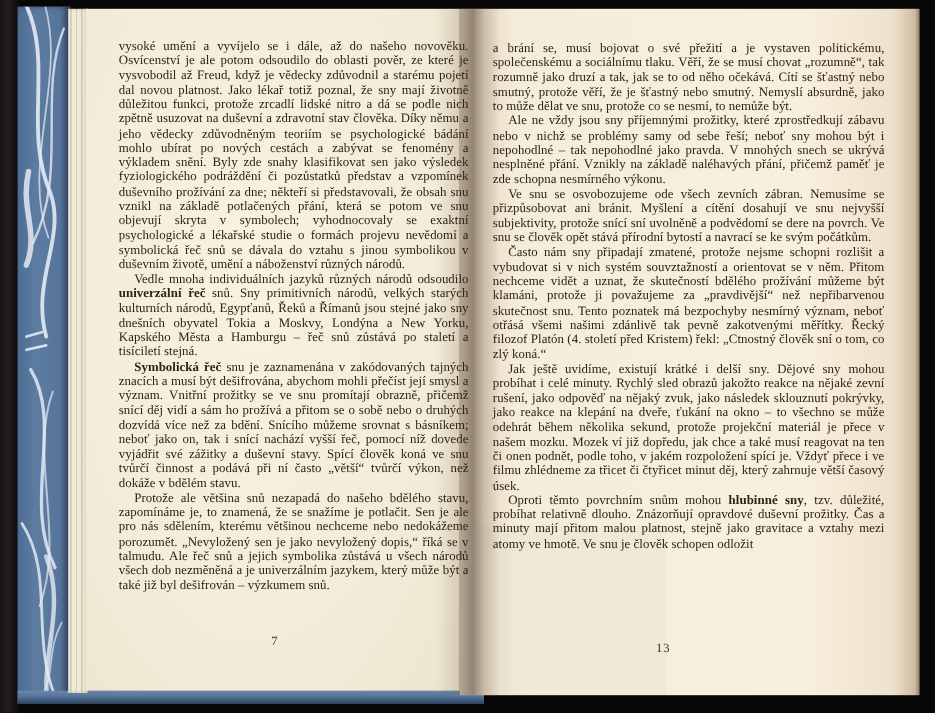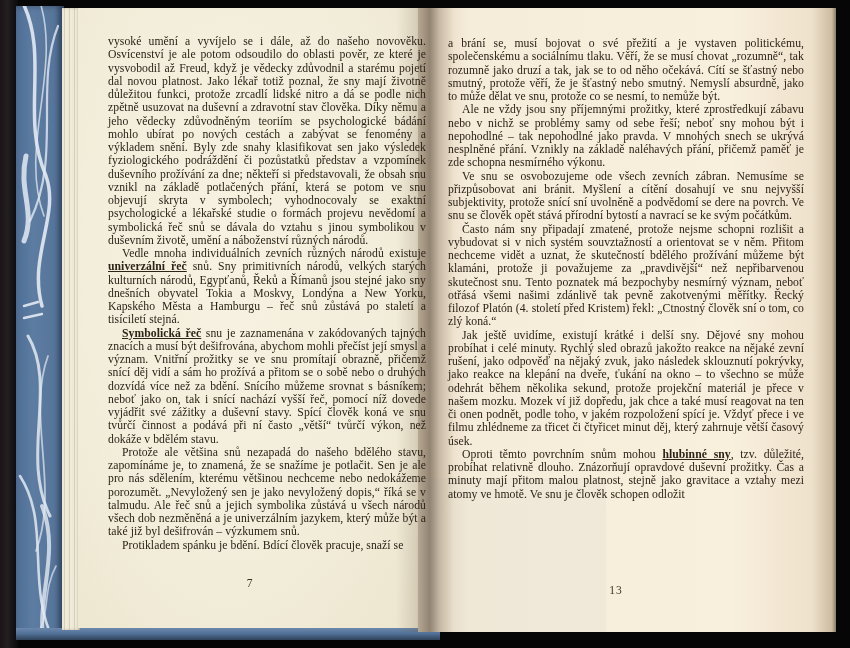--- a/index.html
+++ b/index.html
@@ -58,27 +58,27 @@
     color:#2d2318;
     font-size:11.7px;line-height:13.25px;
     text-align:justify;
     letter-spacing:.05px;
     margin-left:20px;
   }
   .text-left{left:88px;top:35px;width:318px;}
   .text-right{left:428px;top:37px;width:356px;}
   .para{margin:0;}
   .para.indent{text-indent:14px;}
-  .b{font-weight:bold;text-decoration:underline;}
+  .b{font-weight:bold;}
   .page-number{
     position:absolute;width:80px;text-align:center;
     color:#3a3025;font-size:11.5px;letter-spacing:1px;
   }
   .page-number.left{left:210px;top:577px;}
-  .page-number.right{left:576px;top:584px;}
+  .page-number.right{left:563px;top:584px;}
   
   .right-page .light-patch{
     position:absolute;left:0;top:470px;width:45%;height:154px;
     background:rgba(190,195,195,.10);
     pointer-events:none;
   }
   .cover-spine svg{display:block;}
 </style>
 </head>
 <body>
@@ -106,24 +106,23 @@
 <div class="page-edges"></div>
 
 <div class="left-page"></div>
 <div class="right-page">
   <div class="light-patch"></div>
 </div>
 <div class="gutter"></div>
 
 <div class="text-block text-left">
     <p class="para"><span>vysoké umění a vyvíjelo se i dále, až do našeho novověku. Osvícenství je ale potom odsoudilo do oblasti pověr, ze které je vysvobodil až Freud, když je vědecky zdůvodnil a starému pojetí dal novou platnost. Jako lékař totiž poznal, že sny mají životně důležitou funkci, protože zrcadlí lidské nitro a dá se podle nich zpětně usuzovat na duševní a zdravotní stav člověka. Díky němu a jeho vědecky zdůvodněným teoriím se psychologické bádání mohlo ubírat po nových cestách a zabývat se fenomény a výkladem snění. Byly zde snahy klasifikovat sen jako výsledek fyziologického podráždění či pozůstatků představ a vzpomínek duševního prožívání za dne; někteří si představovali, že obsah snu vznikl na základě potlačených přání, která se potom ve snu objevují skryta v symbolech; vyhodnocovaly se exaktní psychologické a lékařské studie o formách projevu nevědomí a symbolická řeč snů se dávala do vztahu s jinou symbolikou v duševním životě, umění a náboženství různých národů.</span></p>
-    <p class="para indent"><span>Vedle mnoha individuálních zevních různých národů existuje </span><span class="b">univerzální řeč</span><span> snů. Sny primitivních národů, velkých starých kulturních národů, Egypťanů, Řeků a Římanů jsou stejné jako sny dnešních obyvatel Tokia a Moskvy, Londýna a New Yorku, Kapského Města a Hamburgu – řeč snů zůstává po staletí a tisíciletí stejná.</span></p>
+    <p class="para indent"><span>Vedle mnoha individuálních jazyků různých národů odsoudilo </span><span class="b">univerzální řeč</span><span> snů. Sny primitivních národů, velkých starých kulturních národů, Egypťanů, Řeků a Římanů jsou stejné jako sny dnešních obyvatel Tokia a Moskvy, Londýna a New Yorku, Kapského Města a Hamburgu – řeč snů zůstává po staletí a tisíciletí stejná.</span></p>
     <p class="para indent"><span class="b">Symbolická řeč</span><span> snu je zaznamenána v zakódovaných tajných znacích a musí být dešifrována, abychom mohli přečíst její smysl a význam. Vnitřní prožitky se ve snu promítají obrazně, přičemž snící děj vidí a sám ho prožívá a přitom se o sobě nebo o druhých dozvídá více než za bdění. Snícího můžeme srovnat s básníkem; neboť jako on, tak i snící nachází vyšší řeč, pomocí níž dovede vyjádřit své zážitky a duševní stavy. Spící člověk koná ve snu tvůrčí činnost a podává při ní často „větší“ tvůrčí výkon, než dokáže v bdělém stavu.</span></p>
     <p class="para indent"><span>Protože ale většina snů nezapadá do našeho bdělého stavu, zapomínáme je, to znamená, že se snažíme je potlačit. Sen je ale pro nás sdělením, kterému většinou nechceme nebo nedokážeme porozumět. „Nevyložený sen je jako nevyložený dopis,“ říká se v talmudu. Ale řeč snů a jejich symbolika zůstává u všech národů všech dob nezměněná a je univerzálním jazykem, který může být a také již byl dešifrován – výzkumem snů.</span></p>
-    <p class="para indent"><span>Protikladem spánku je bdění. Bdící člověk pracuje, snaží se</span></p>
   </div>
 <div class="text-block text-right">
     <p class="para"><span>a brání se, musí bojovat o své přežití a je vystaven politickému, společenskému a sociálnímu tlaku. Věří, že se musí chovat „rozumně“, tak rozumně jako druzí a tak, jak se to od něho očekává. Cítí se šťastný nebo smutný, protože věří, že je šťastný nebo smutný. Nemyslí absurdně, jako to může dělat ve snu, protože co se nesmí, to nemůže být.</span></p>
     <p class="para indent"><span>Ale ne vždy jsou sny příjemnými prožitky, které zprostředkují zábavu nebo v nichž se problémy samy od sebe řeší; neboť sny mohou být i nepohodlné – tak nepohodlné jako pravda. V mnohých snech se ukrývá nesplněné přání. Vznikly na základě naléhavých přání, přičemž paměť je zde schopna nesmírného výkonu.</span></p>
     <p class="para indent"><span>Ve snu se osvobozujeme ode všech zevních zábran. Nemusíme se přizpůsobovat ani bránit. Myšlení a cítění dosahují ve snu nejvyšší subjektivity, protože snící sní uvolněně a podvědomí se dere na povrch. Ve snu se člověk opět stává přírodní bytostí a navrací se ke svým počátkům.</span></p>
     <p class="para indent"><span>Často nám sny připadají zmatené, protože nejsme schopni rozlišit a vybudovat si v nich systém souvztažností a orientovat se v něm. Přitom nechceme vidět a uznat, že skutečností bdělého prožívání můžeme být klamáni, protože ji považujeme za „pravdivější“ než nepřibarvenou skutečnost snu. Tento poznatek má bezpochyby nesmírný význam, neboť otřásá všemi našimi zdánlivě tak pevně zakotvenými měřítky. Řecký filozof Platón (4. století před Kristem) řekl: „Ctnostný člověk sní o tom, co zlý koná.“</span></p>
     <p class="para indent"><span>Jak ještě uvidíme, existují krátké i delší sny. Dějové sny mohou probíhat i celé minuty. Rychlý sled obrazů jakožto reakce na nějaké zevní rušení, jako odpověď na nějaký zvuk, jako následek sklouznutí pokrývky, jako reakce na klepání na dveře, ťukání na okno – to všechno se může odehrát během několika sekund, protože projekční materiál je přece v našem mozku. Mozek ví již dopředu, jak chce a také musí reagovat na ten či onen podnět, podle toho, v jakém rozpoložení spící je. Vždyť přece i ve filmu zhlédneme za třicet či čtyřicet minut děj, který zahrnuje větší časový úsek.</span></p>
     <p class="para indent"><span>Oproti těmto povrchním snům mohou </span><span class="b">hlubinné sny</span><span>, tzv. důležité, probíhat relativně dlouho. Znázorňují opravdové duševní prožitky. Čas a minuty mají přitom malou platnost, stejně jako gravitace a vztahy mezi atomy ve hmotě. Ve snu je člověk schopen odložit</span></p>
   </div>
 

